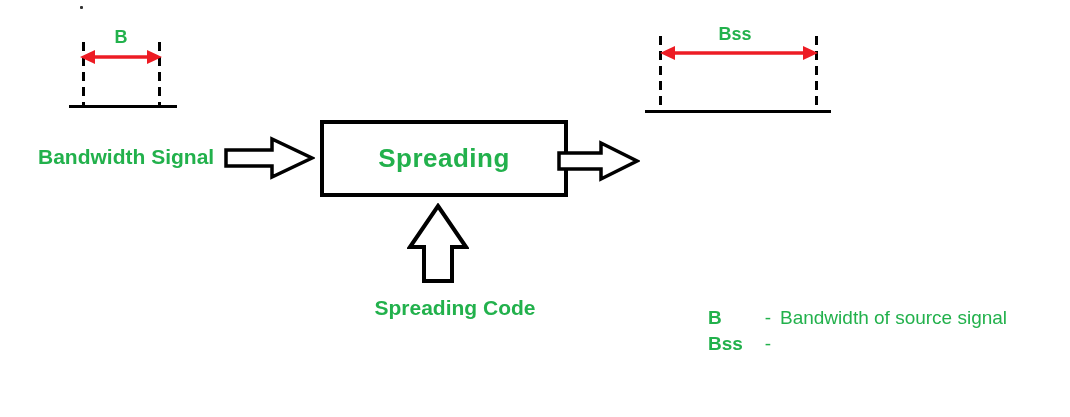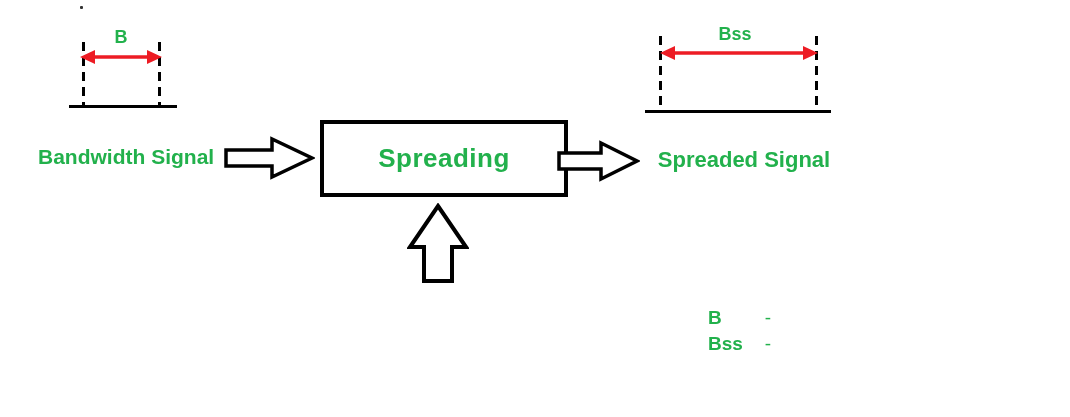--- a/index.html
+++ b/index.html
@@ -86,36 +86,37 @@
     <span class="glabel box-label">Spreading</span>
   </div>
 
   <svg class="abs" style="left:556px;top:139px;" width="84" height="44" viewBox="0 0 84 44">
     <polygon class="outline-shape" points="3,14 45,14 45,4 81,22 45,40 45,30 3,30"></polygon>
   </svg>
 
   <svg class="abs" style="left:407px;top:203px;" width="62" height="81" viewBox="0 0 62 81">
     <polygon class="outline-shape" style="stroke-width:4" points="31,3 59,44 45,44 45,78 17,78 17,44 3,44"></polygon>
   </svg>
+  <div class="abs glabel caption" style="left:360px;top:296px;width:190px;">Spreading Code</div>
 
   <div class="abs vdash" style="left:659px;top:36px;height:76px;"></div>
   <div class="abs vdash" style="left:815px;top:36px;height:76px;"></div>
   <div class="abs hline" style="left:645px;top:110px;width:186px;"></div>
   <div class="abs glabel measure-label" style="left:660px;top:24px;width:150px;">Bss</div>
   <svg class="abs" style="left:660px;top:45px;" width="158" height="16" viewBox="0 0 158 16">
     <line class="red-stroke" x1="6" y1="8" x2="152" y2="8" stroke-width="3.5"></line>
     <polygon class="red-fill" points="0,8 15,1 15,15"></polygon>
     <polygon class="red-fill" points="158,8 143,1 143,15"></polygon>
   </svg>
-  <div class="abs glabel caption-lg" style="left:650px;top:147px;width:188px;">Spreaded Signal</div>
 
   <div class="abs legend">
     <div class="legend-row">
       <span class="legend-term">B</span>
       <span class="legend-sep">-</span>
+      <span class="legend-desc">Bandwidth of source signal</span>
     </div>
     <div class="legend-row">
       <span class="legend-term">Bss</span>
       <span class="legend-sep">-</span>
     </div>
   </div>
 
 </div>
 
 </body></html>

